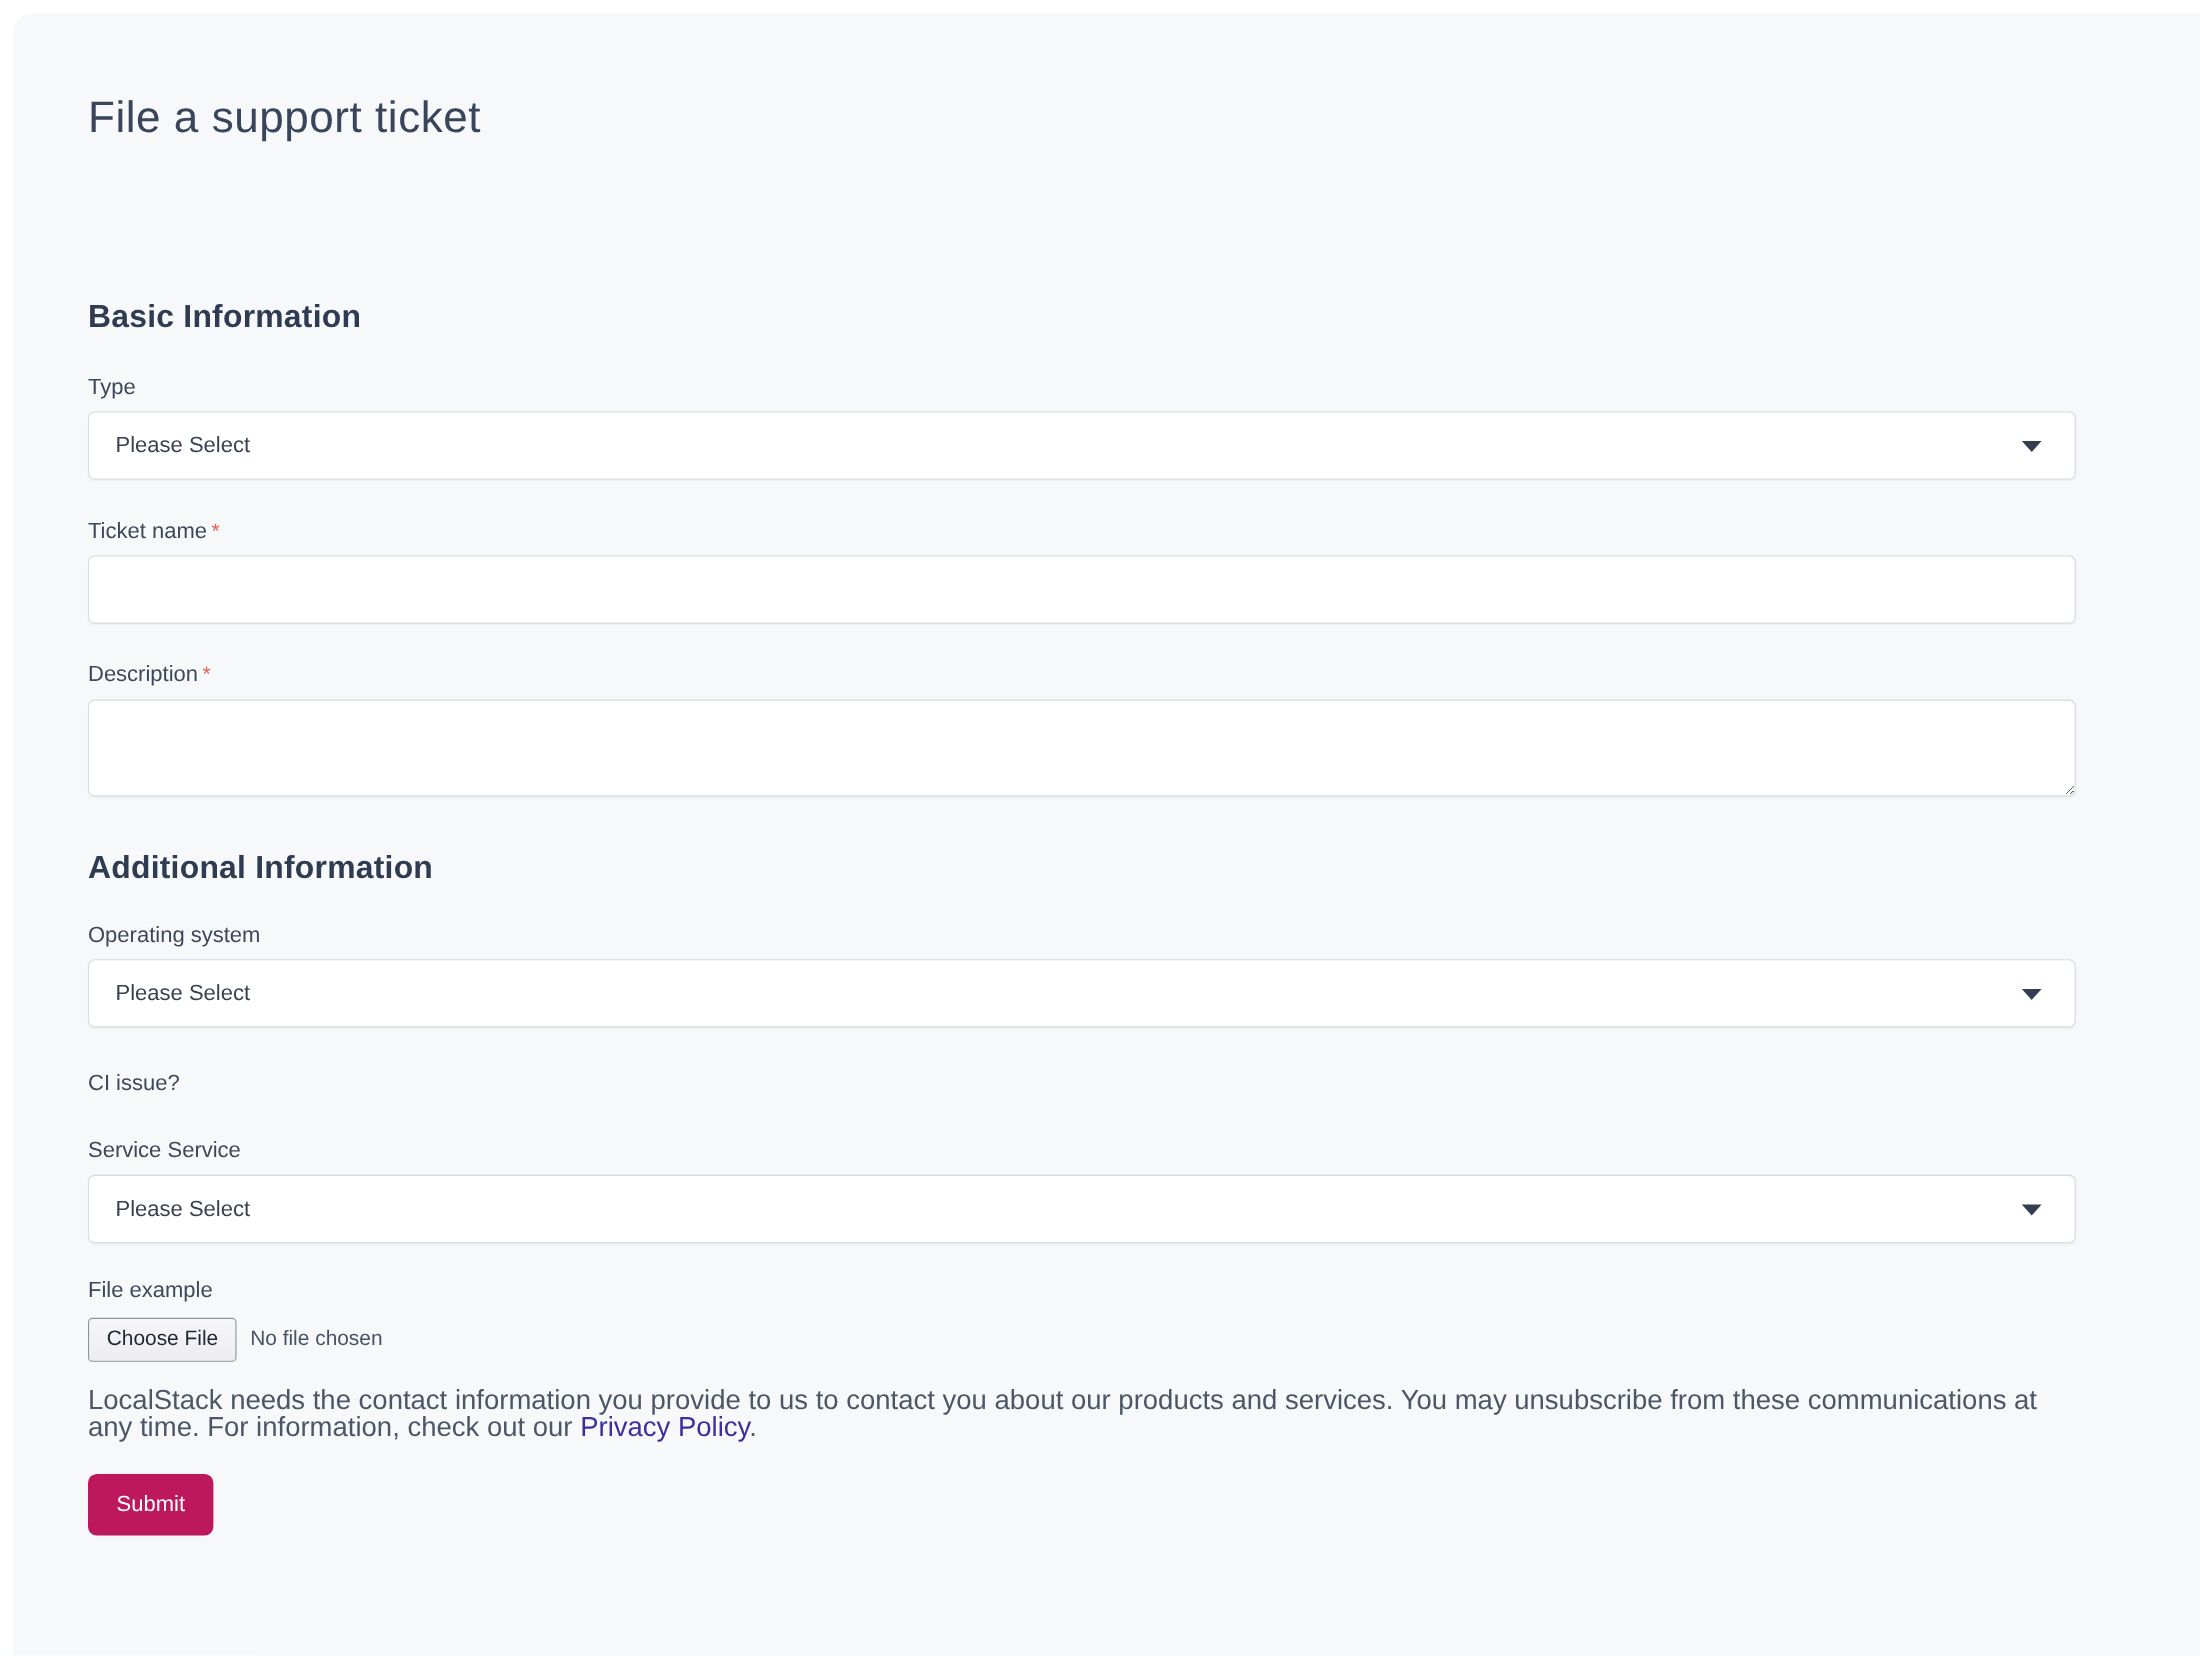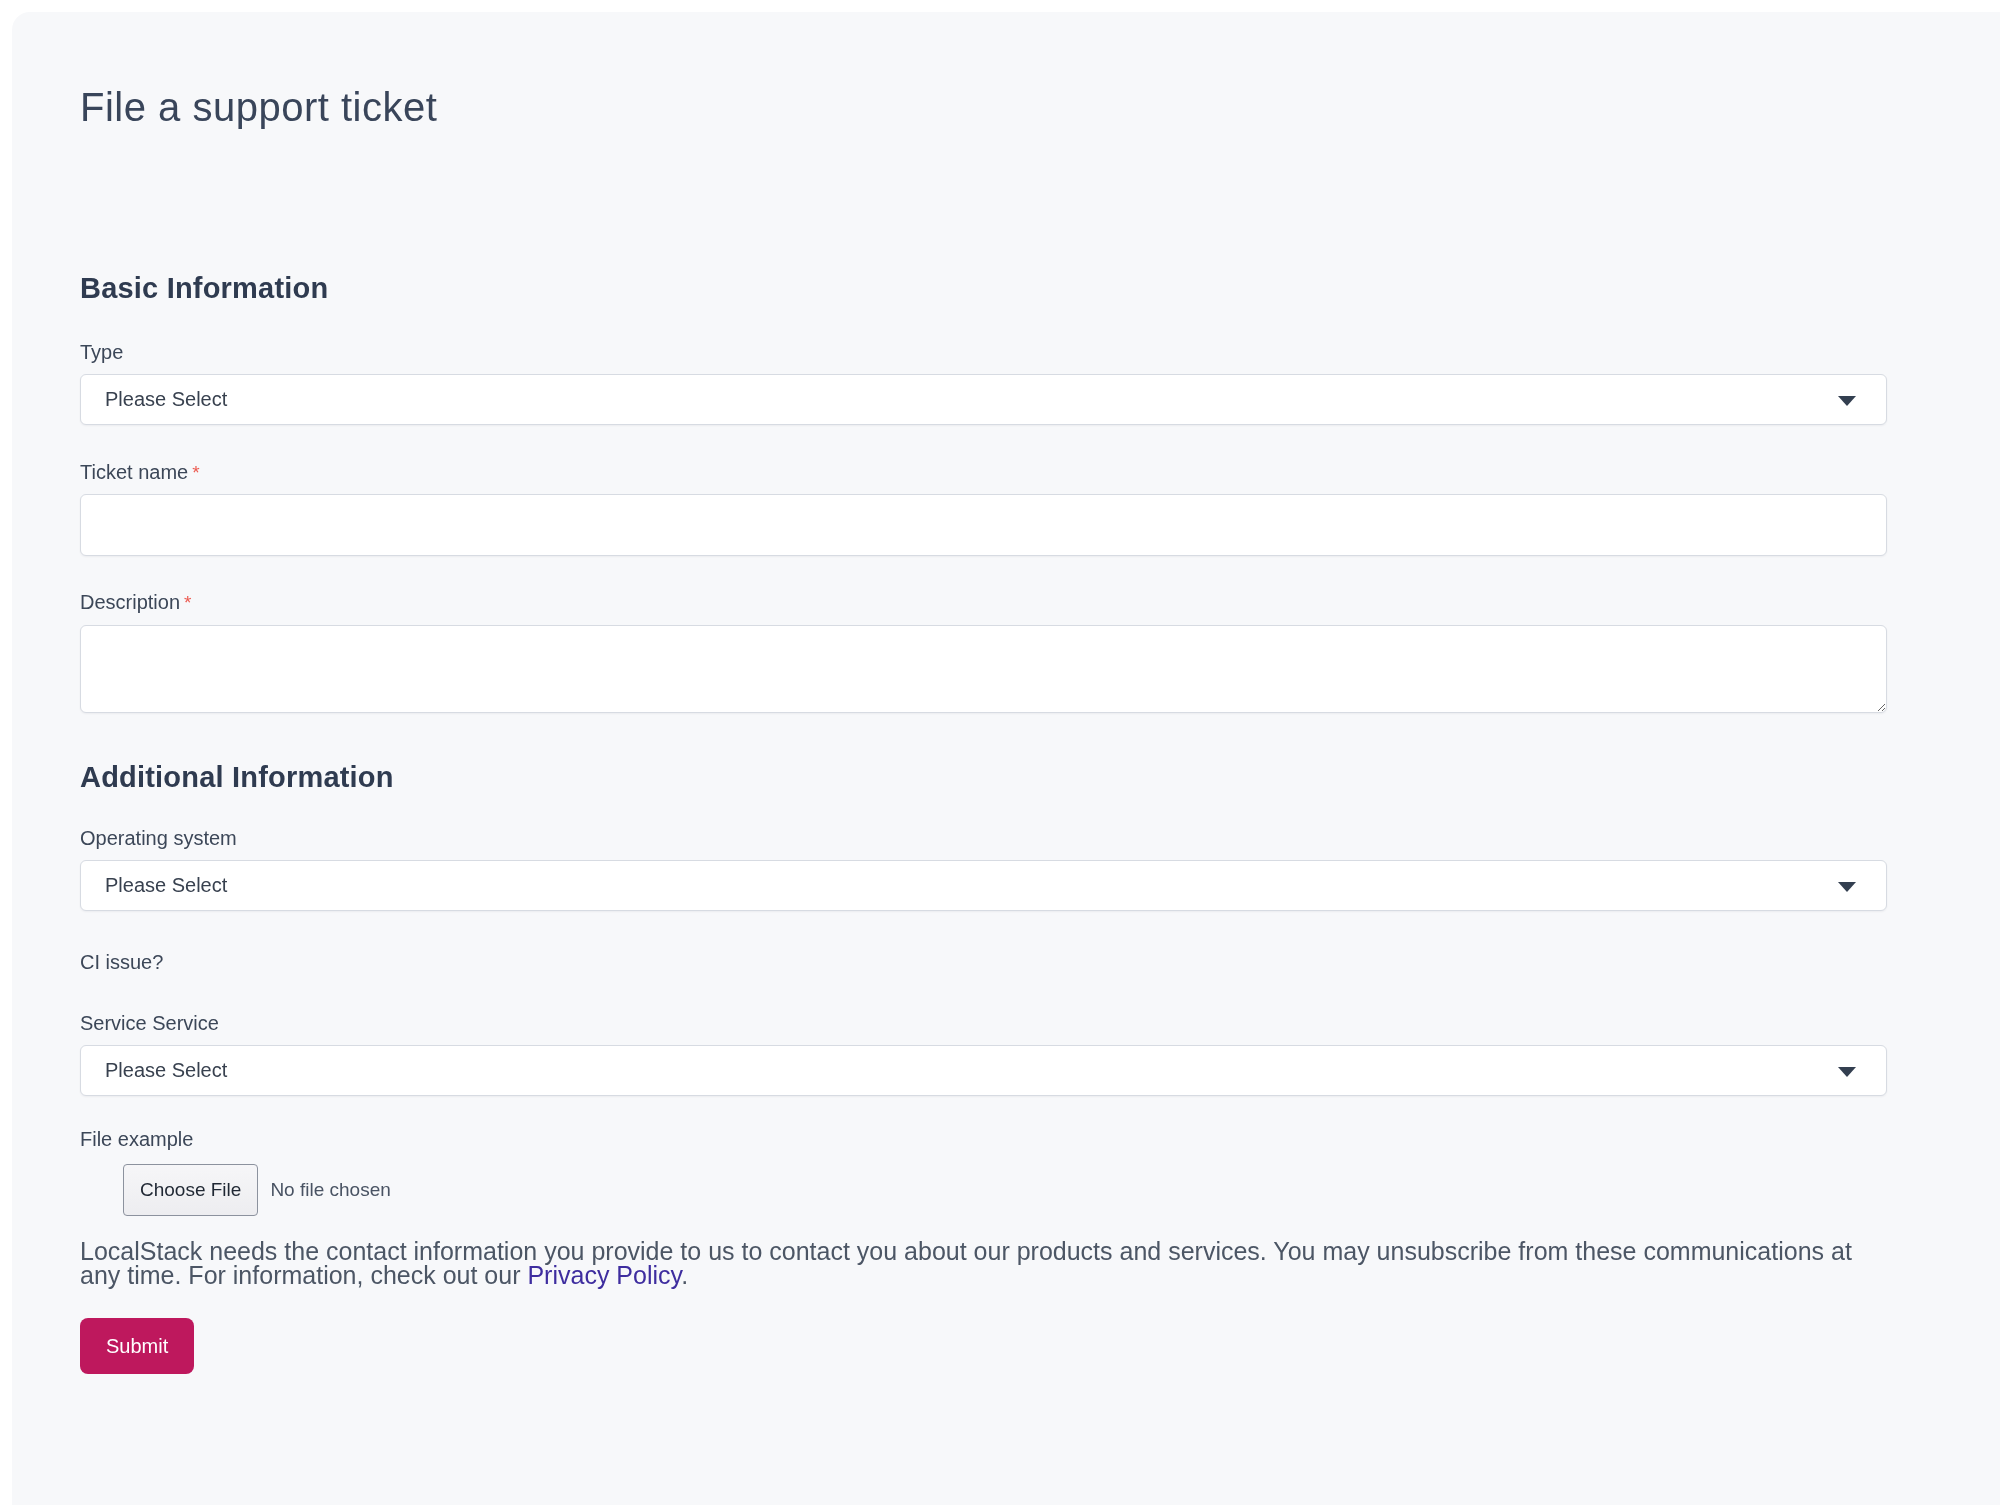--- a/index.html
+++ b/index.html
@@ -20,21 +20,21 @@
   .section-heading.basic { margin-top: 142px; }
   .section-heading.additional { margin-top: 44px; }
   .field-label {
     font-size: 20px; color: #3c4758; margin-top: 36px; line-height: 23px;
   }
   .field-label .req { color: #ec5b51; margin-left: 4px; font-size: 19px; }
   .help-text {
     font-size: 19px; color: #5d6778; margin-top: 8px; line-height: 24px;
   }
   .select-box {
-    position: relative; margin-top: 10px; height: 51px; width: 100%;
+    position: relative; margin-top: 10px; height: 62px; width: 100%;
     background: #ffffff; border: 1px solid #d7dbe2; border-radius: 6px;
     box-shadow: 0 1px 2px rgba(16,24,40,0.05);
     display: flex; align-items: center; padding: 0 24px; cursor: pointer;
   }
   .select-value { font-size: 20px; color: #38414f; }
   .caret {
     position: absolute; right: 30px; top: 50%; margin-top: -4px;
     width: 0; height: 0;
     border-left: 9px solid transparent; border-right: 9px solid transparent;
     border-top: 10px solid #333f50;
@@ -49,26 +49,25 @@
   .textarea {
     margin-top: 11px; height: 88px; width: 100%;
     background: #ffffff; border: 1px solid #d7dbe2; border-radius: 6px;
     box-shadow: 0 1px 2px rgba(16,24,40,0.05);
     font-size: 20px; color: #38414f; padding: 12px 24px; outline: none;
     resize: vertical;
     font-family: "Liberation Sans", sans-serif;
   }
   .file-row { margin-top: 13px; display: flex; align-items: center; }
   .file-button {
-    height: 52px; padding: 0 16px;
+    height: 40px; padding: 0 16px;
     background: linear-gradient(#f6f6f8, #ededf0);
     border: 1px solid #8c929e; border-radius: 4px;
     font-size: 19px; color: #1f2733; cursor: pointer;
     font-family: "Liberation Sans", sans-serif;
-    margin-left: 43px;
   }
   .file-status { font-size: 19px; color: #495363; margin-left: 12px; }
   .privacy {
     margin-top: 23px; font-size: 25px; color: #4c5665; line-height: 24px;
   }
   .privacy a { color: #3e2d9f; text-decoration: none; cursor: pointer; }
   .submit-btn {
     margin-top: 31px; height: 56px; min-width: 104px; padding: 0 26px;
     background: #be185d; border: none; border-radius: 8px;
     color: #ffffff; font-size: 20px; font-weight: 400; cursor: pointer;

